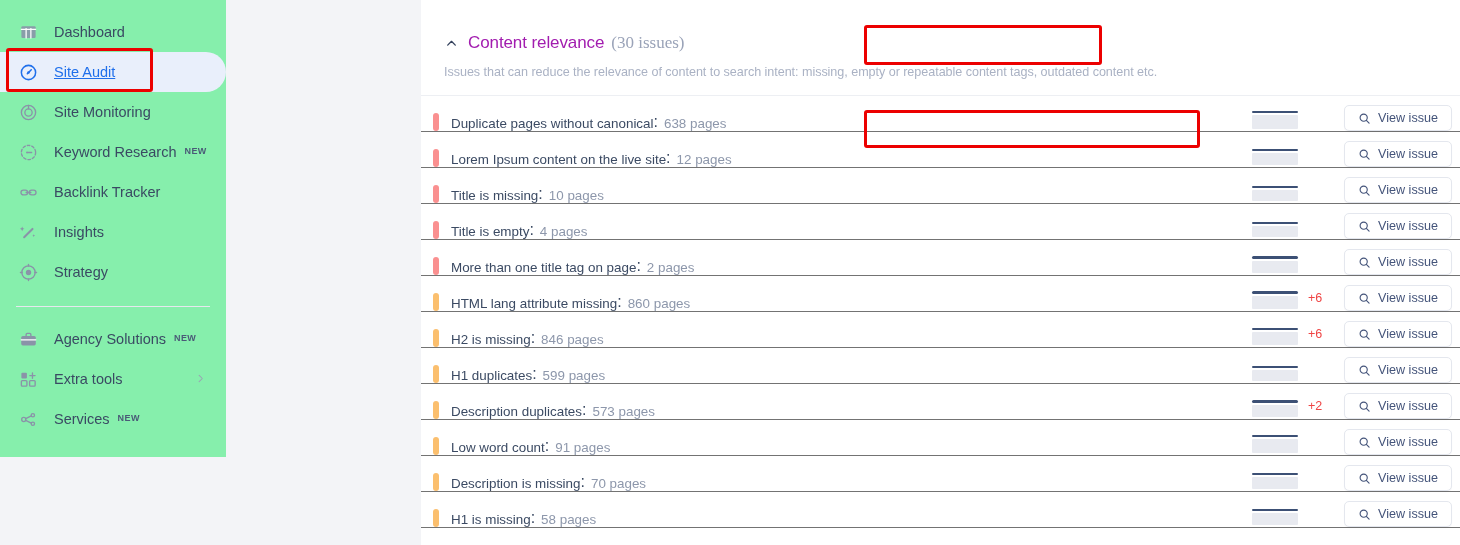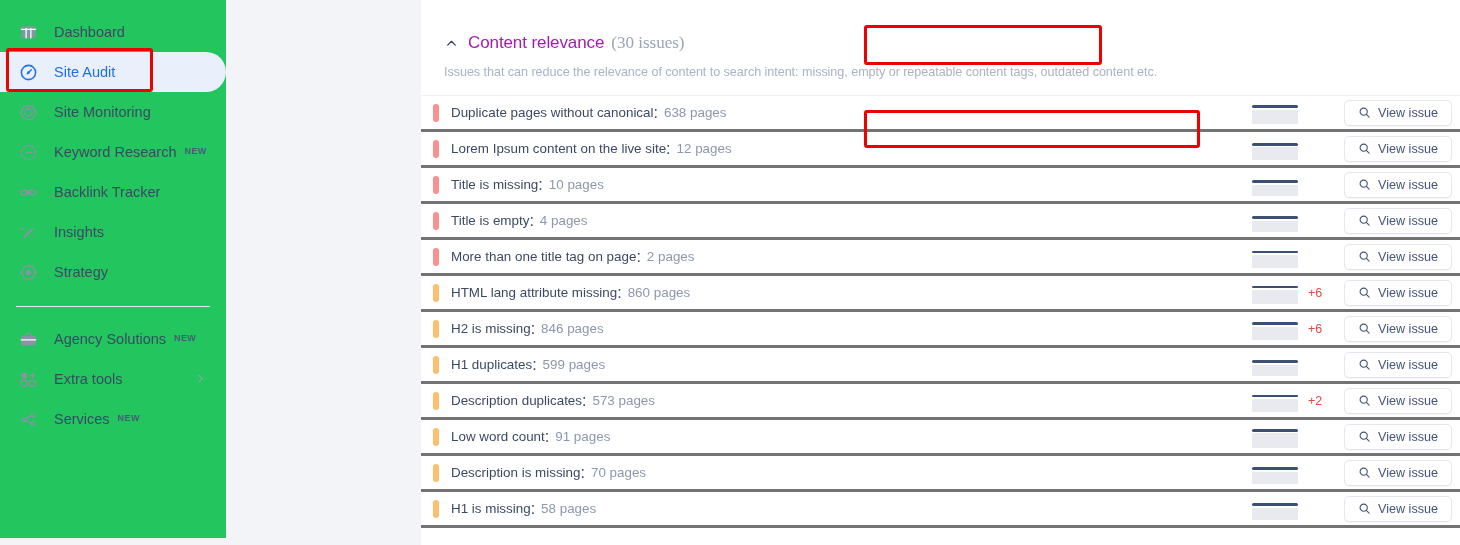--- a/index.html
+++ b/index.html
@@ -16,22 +16,22 @@
     display: flex;
     width: 1460px;
     height: 545px;
     background: #f3f4f7;
   }
 
   
   .sidebar {
     width: 226px;
     min-width: 226px;
-    height: 538px;
-    background: #22c55e;
+    height: 457px;
+    background: #86efac;
     padding-top: 12px;
     position: relative;
   }
 
   .nav-group { display: block; }
 
   .nav-item {
     position: relative;
     display: flex;
     align-items: center;
@@ -51,20 +51,21 @@
     margin-right: 16px;
     flex: 0 0 20px;
     color: #8a93a8;
   }
   .nav-item .ico svg { display:block; }
   .nav-item .lbl { white-space: nowrap; color: #3a4a63; }
 
   .nav-item.active {
     background: #e9effb;
     color: #1f6feb;
+    text-decoration: underline;
   }
   .nav-item.active .lbl { color: #1f6feb; }
   .nav-item.active .ico { color: #1f6feb; }
 
   .badge-new {
     font-size: 9px;
     font-weight: 700;
     letter-spacing: 0.4px;
     color: #4a5a77;
     margin-left: 8px;
@@ -136,23 +137,23 @@
     letter-spacing: -0.05px;
   }
 
   
   .issue-list {
     margin-top: 16px;
     border-top: 1px solid #edeff3;
   }
   .issue-row {
     display: flex;
-    align-items: center;
+    align-items: flex-end;
     height: 36px;
-    border-bottom: 3px solid #737373;
+    border-bottom: 1px solid #737373;
     padding-left: 12px;
   }
   .sev-bar {
     width: 6px;
     height: 18px;
     border-radius: 3px;
     flex: 0 0 6px;
     margin-right: 12px;
   }
   .sev-high { background: #fa9090; }

